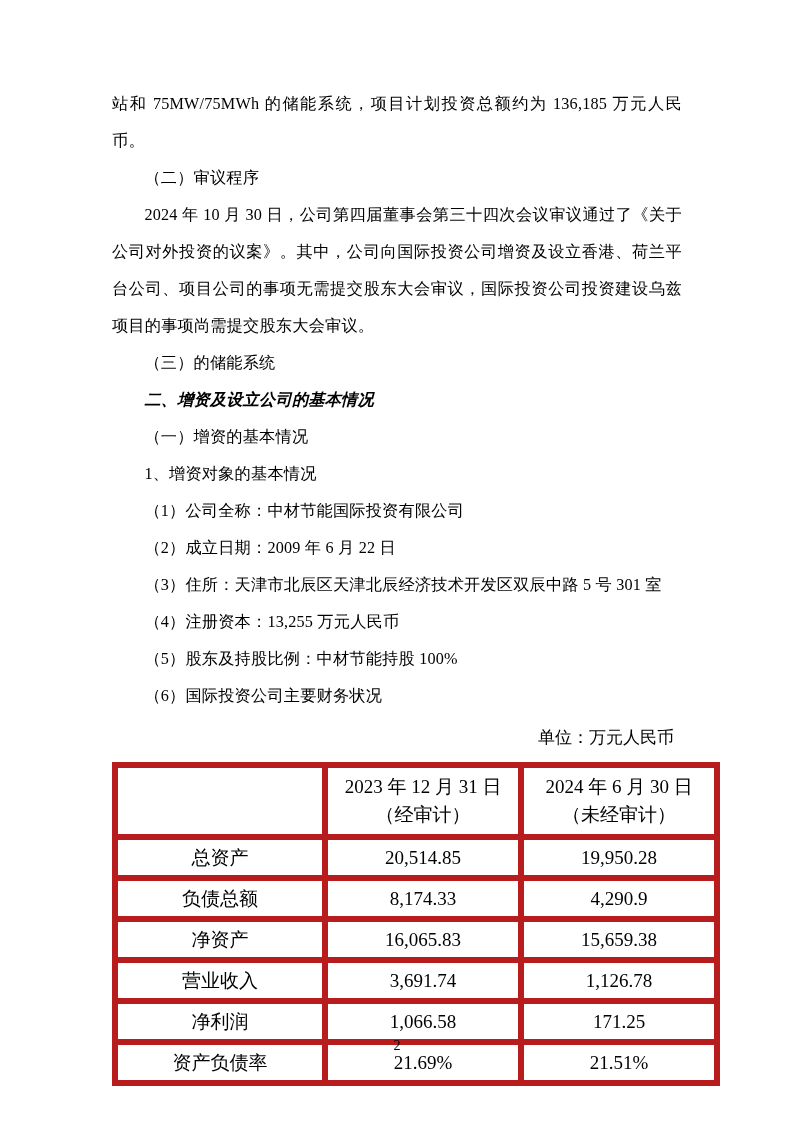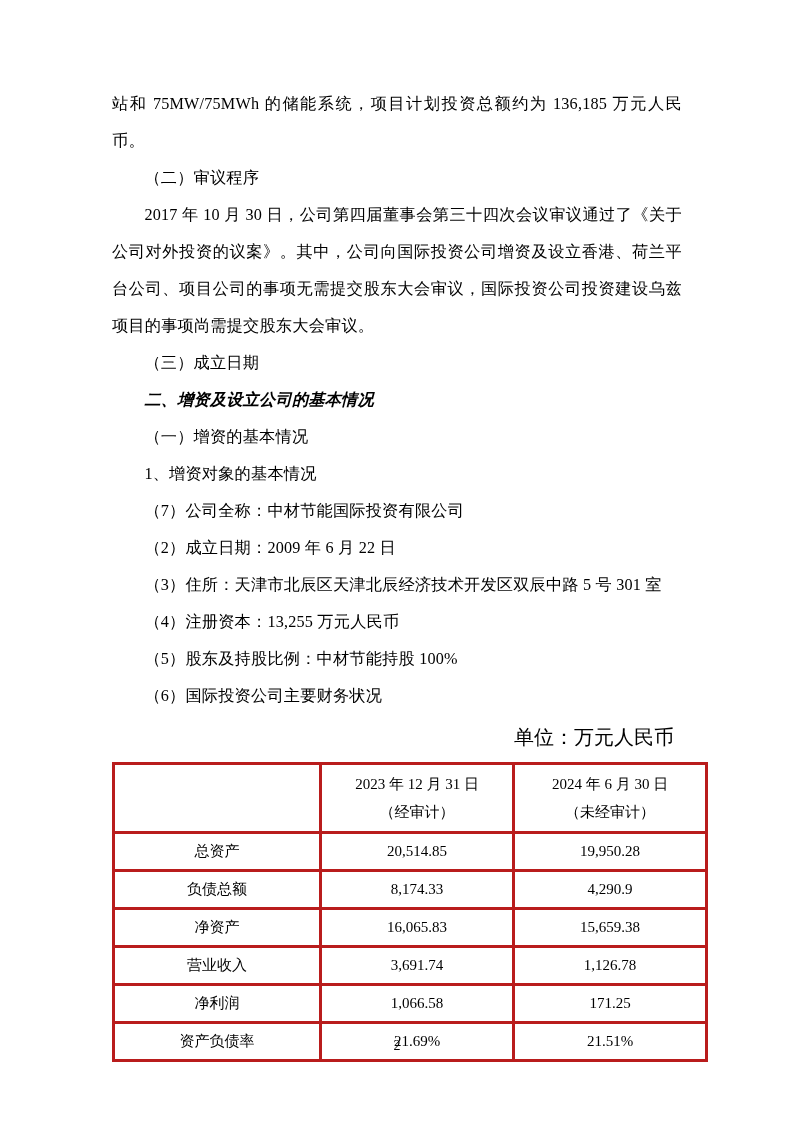--- a/index.html
+++ b/index.html
@@ -35,34 +35,34 @@
   }
   .indent {
     text-indent: 2em;
   }
   .bold {
     font-weight: bold;
     font-style: italic;
   }
   .unit-line {
     text-align: right;
-    font-size: 20px;
+    font-size: 17px;
     line-height: 37px;
     margin-top: 4px;
     padding-right: 8px;
   }
   table.fin {
     border-collapse: collapse;
     width: 572px;
     margin: 6px auto 0 auto;
     table-layout: fixed;
   }
   table.fin td {
-    border: 3px solid #b91c1c;
-    font-size: 15px;
+    border: 6px solid #b91c1c;
+    font-size: 19px;
     text-align: center;
     vertical-align: middle;
     padding: 4px 2px;
     line-height: 27px;
   }
   table.fin td.label {
     width: 200px;
   }
   table.fin td.col {
     width: 186px;
@@ -88,26 +88,26 @@
   }
 </style>
 </head>
 <body>
 
 <div class="page">
 
   <div class="body-text">
     <p>站和 75MW/75MWh 的储能系统，项目计划投资总额约为 136,185 万元人民币。</p>
     <p class="indent">（二）审议程序</p>
-    <p class="indent">2017 年 10 月 30 日，公司第四届董事会第三十四次会议审议通过了《关于公司对外投资的议案》。其中，公司向国际投资公司增资及设立香港、荷兰平台公司、项目公司的事项无需提交股东大会审议，国际投资公司投资建设乌兹项目的事项尚需提交股东大会审议。</p>
-    <p class="indent">（三）成立日期</p>
+    <p class="indent">2024 年 10 月 30 日，公司第四届董事会第三十四次会议审议通过了《关于公司对外投资的议案》。其中，公司向国际投资公司增资及设立香港、荷兰平台公司、项目公司的事项无需提交股东大会审议，国际投资公司投资建设乌兹项目的事项尚需提交股东大会审议。</p>
+    <p class="indent">（三）的储能系统</p>
     <p class="indent bold">二、增资及设立公司的基本情况</p>
     <p class="indent">（一）增资的基本情况</p>
     <p class="indent">1、增资对象的基本情况</p>
-    <p class="indent">（7）公司全称：中材节能国际投资有限公司</p>
+    <p class="indent">（1）公司全称：中材节能国际投资有限公司</p>
     <p class="indent">（2）成立日期：2009 年 6 月 22 日</p>
     <p class="indent">（3）住所：天津市北辰区天津北辰经济技术开发区双辰中路 5 号 301 室</p>
     <p class="indent">（4）注册资本：13,255 万元人民币</p>
     <p class="indent">（5）股东及持股比例：中材节能持股 100%</p>
     <p class="indent">（6）国际投资公司主要财务状况</p>
   </div>
 
   <div class="unit-line">单位：万元人民币</div>
 
   <table class="fin">

